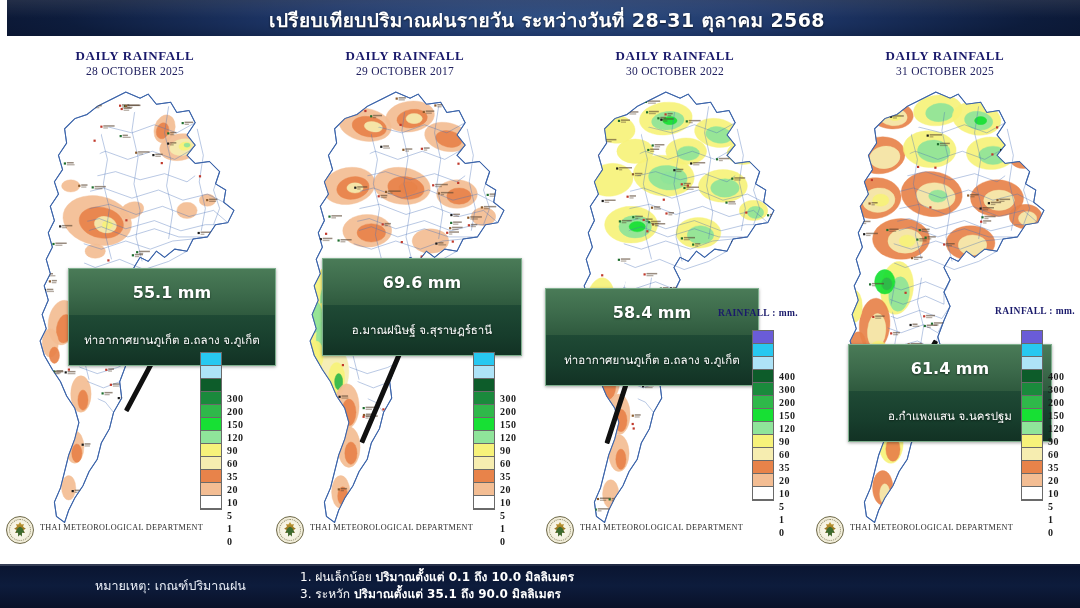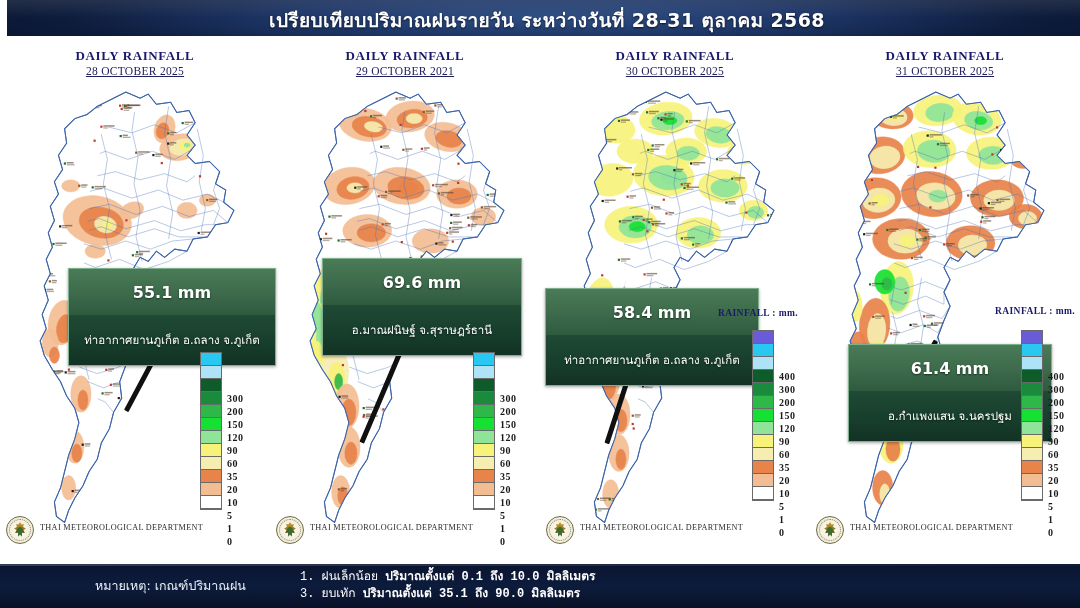--- a/index.html
+++ b/index.html
@@ -35,41 +35,40 @@
     color:#ffffff;font-family:"DejaVu Sans", sans-serif;
   }
   .footer:before{
     content:"";position:absolute;left:0;top:0;width:100%;height:2px;
     background:linear-gradient(90deg,rgba(255,255,255,.18),rgba(255,255,255,.03));
   }
   .footer-note{
     position:absolute;left:95px;top:12px;font-size:12.5px;color:#e9edf6;
   }
   .footer-col{position:absolute;top:5px;font-size:12px;line-height:17px;white-space:nowrap;}
-  .footer-col.c1{left:300px;font-family:Liberation Mono, monospace;}
+  .footer-col.c1{left:300px;}
   .footer-col.c2{left:653px;}
   .footer-col b{font-weight:bold;}
   .f-line{display:block;}
   .f-num{font-weight:normal;}
   
   .panel{position:absolute;top:44px;width:270px;height:520px;}
   .panel.p0{left:0;}
   .panel.p1{left:270px;}
   .panel.p2{left:540px;}
   .panel.p3{left:810px;}
   .p-title{
     position:absolute;top:4px;left:0;width:270px;text-align:center;
     color:#1a1a6b;font-weight:bold;font-size:13px;letter-spacing:.6px;
     font-family:"Liberation Serif", serif;
   }
   .p-sub{
     position:absolute;top:21px;left:0;width:270px;text-align:center;
     color:#20205f;font-size:11.5px;letter-spacing:.3px;
     font-family:"Liberation Serif", serif;
-    text-decoration:underline;
   }
   .map-wrap{position:absolute;top:38px;left:0;width:270px;height:450px;overflow:hidden;}
   .map-svg{position:absolute;left:0;top:0;}
   
   .credit{
     position:absolute;bottom:22px;left:0;width:270px;height:26px;
   }
   .seal{
     position:absolute;left:6px;top:0;width:26px;height:26px;border-radius:50%;
     border:1.2px solid #6f6a4a;background:
@@ -475,21 +474,21 @@
       </div>
       <div class="credit">
         <div class="seal">
           <div class="seal-ring"></div>
         </div>
         <div class="credit-text">THAI METEOROLOGICAL DEPARTMENT</div>
       </div>
     </div>
     <div class="panel p1">
       <div class="p-title">DAILY RAINFALL</div>
-      <div class="p-sub">29 OCTOBER   2021</div>
+      <div class="p-sub">29 OCTOBER   2017</div>
       <div class="map-wrap">
         <svg class="map-svg" width="270" height="450" viewBox="0 0 270 450">
           <defs>
             <clipPath id="clipTH1">
               <path d="M78,10 L90,4 L104,10 L112,6 L120,16 L134,14 L140,24 L152,22 L158,34 L150,46 L158,56 L150,66 L158,74 L172,72 L182,82 L178,94 L188,100 L186,112 L196,120 L190,132 L178,134 L170,146 L156,148 L150,160 L138,158 L128,166 L120,160 L112,170 L104,166 L98,176 L104,188 L98,200 L104,214 L98,228 L92,244 L96,258 L90,272 L84,288 L86,304 L78,318 L74,334 L66,348 L62,364 L54,376 L48,390 L40,402 L34,414 L30,426 L22,420 L20,406 L26,392 L30,376 L34,360 L40,344 L44,328 L40,314 L32,302 L26,288 L18,276 L10,262 L6,248 L12,236 L8,222 L14,208 L10,194 L16,182 L12,168 L18,156 L14,142 L20,130 L16,116 L24,104 L20,92 L28,80 L24,66 L32,54 L30,40 L40,30 L52,26 L62,18 Z" transform="translate(34,6) scale(1.02)"></path>
             </clipPath>
           </defs>
           <g transform="translate(34,6) scale(1.02)">
             <path d="M78,10 L90,4 L104,10 L112,6 L120,16 L134,14 L140,24 L152,22 L158,34 L150,46 L158,56 L150,66 L158,74 L172,72 L182,82 L178,94 L188,100 L186,112 L196,120 L190,132 L178,134 L170,146 L156,148 L150,160 L138,158 L128,166 L120,160 L112,170 L104,166 L98,176 L104,188 L98,200 L104,214 L98,228 L92,244 L96,258 L90,272 L84,288 L86,304 L78,318 L74,334 L66,348 L62,364 L54,376 L48,390 L40,402 L34,414 L30,426 L22,420 L20,406 L26,392 L30,376 L34,360 L40,344 L44,328 L40,314 L32,302 L26,288 L18,276 L10,262 L6,248 L12,236 L8,222 L14,208 L10,194 L16,182 L12,168 L18,156 L14,142 L20,130 L16,116 L24,104 L20,92 L28,80 L24,66 L32,54 L30,40 L40,30 L52,26 L62,18 Z" fill="#ffffff" stroke="#4a72b8" stroke-width="0.9"></path>
           </g>
@@ -823,21 +822,21 @@
       </div>
       <div class="credit">
         <div class="seal">
           <div class="seal-ring"></div>
         </div>
         <div class="credit-text">THAI METEOROLOGICAL DEPARTMENT</div>
       </div>
     </div>
     <div class="panel p2">
       <div class="p-title">DAILY RAINFALL</div>
-      <div class="p-sub">30 OCTOBER   2025</div>
+      <div class="p-sub">30 OCTOBER   2022</div>
       <div class="map-wrap">
         <svg class="map-svg" width="270" height="450" viewBox="0 0 270 450">
           <defs>
             <clipPath id="clipTH2">
               <path d="M78,10 L90,4 L104,10 L112,6 L120,16 L134,14 L140,24 L152,22 L158,34 L150,46 L158,56 L150,66 L158,74 L172,72 L182,82 L178,94 L188,100 L186,112 L196,120 L190,132 L178,134 L170,146 L156,148 L150,160 L138,158 L128,166 L120,160 L112,170 L104,166 L98,176 L104,188 L98,200 L104,214 L98,228 L92,244 L96,258 L90,272 L84,288 L86,304 L78,318 L74,334 L66,348 L62,364 L54,376 L48,390 L40,402 L34,414 L30,426 L22,420 L20,406 L26,392 L30,376 L34,360 L40,344 L44,328 L40,314 L32,302 L26,288 L18,276 L10,262 L6,248 L12,236 L8,222 L14,208 L10,194 L16,182 L12,168 L18,156 L14,142 L20,130 L16,116 L24,104 L20,92 L28,80 L24,66 L32,54 L30,40 L40,30 L52,26 L62,18 Z" transform="translate(34,6) scale(1.02)"></path>
             </clipPath>
           </defs>
           <g transform="translate(34,6) scale(1.02)">
             <path d="M78,10 L90,4 L104,10 L112,6 L120,16 L134,14 L140,24 L152,22 L158,34 L150,46 L158,56 L150,66 L158,74 L172,72 L182,82 L178,94 L188,100 L186,112 L196,120 L190,132 L178,134 L170,146 L156,148 L150,160 L138,158 L128,166 L120,160 L112,170 L104,166 L98,176 L104,188 L98,200 L104,214 L98,228 L92,244 L96,258 L90,272 L84,288 L86,304 L78,318 L74,334 L66,348 L62,364 L54,376 L48,390 L40,402 L34,414 L30,426 L22,420 L20,406 L26,392 L30,376 L34,360 L40,344 L44,328 L40,314 L32,302 L26,288 L18,276 L10,262 L6,248 L12,236 L8,222 L14,208 L10,194 L16,182 L12,168 L18,156 L14,142 L20,130 L16,116 L24,104 L20,92 L28,80 L24,66 L32,54 L30,40 L40,30 L52,26 L62,18 Z" fill="#ffffff" stroke="#4a72b8" stroke-width="0.9"></path>
           </g>
@@ -1687,17 +1686,17 @@
 <div class="footer">
   <div class="footer-note">หมายเหตุ: เกณฑ์ปริมาณฝน</div>
   <div class="footer-col c1">
     <span class="f-line">
       <span class="f-num">1.</span>
       <span>ฝนเล็กน้อย</span>
       <b>ปริมาณตั้งแต่ 0.1 ถึง 10.0 มิลลิเมตร</b>
     </span>
     <span class="f-line">
       <span class="f-num">3.</span>
-      <span>ยบเทัก</span>
+      <span>ระหวัก</span>
       <b>ปริมาณตั้งแต่ 35.1 ถึง 90.0 มิลลิเมตร</b>
     </span>
   </div>
 </div>
 
 </body></html>

